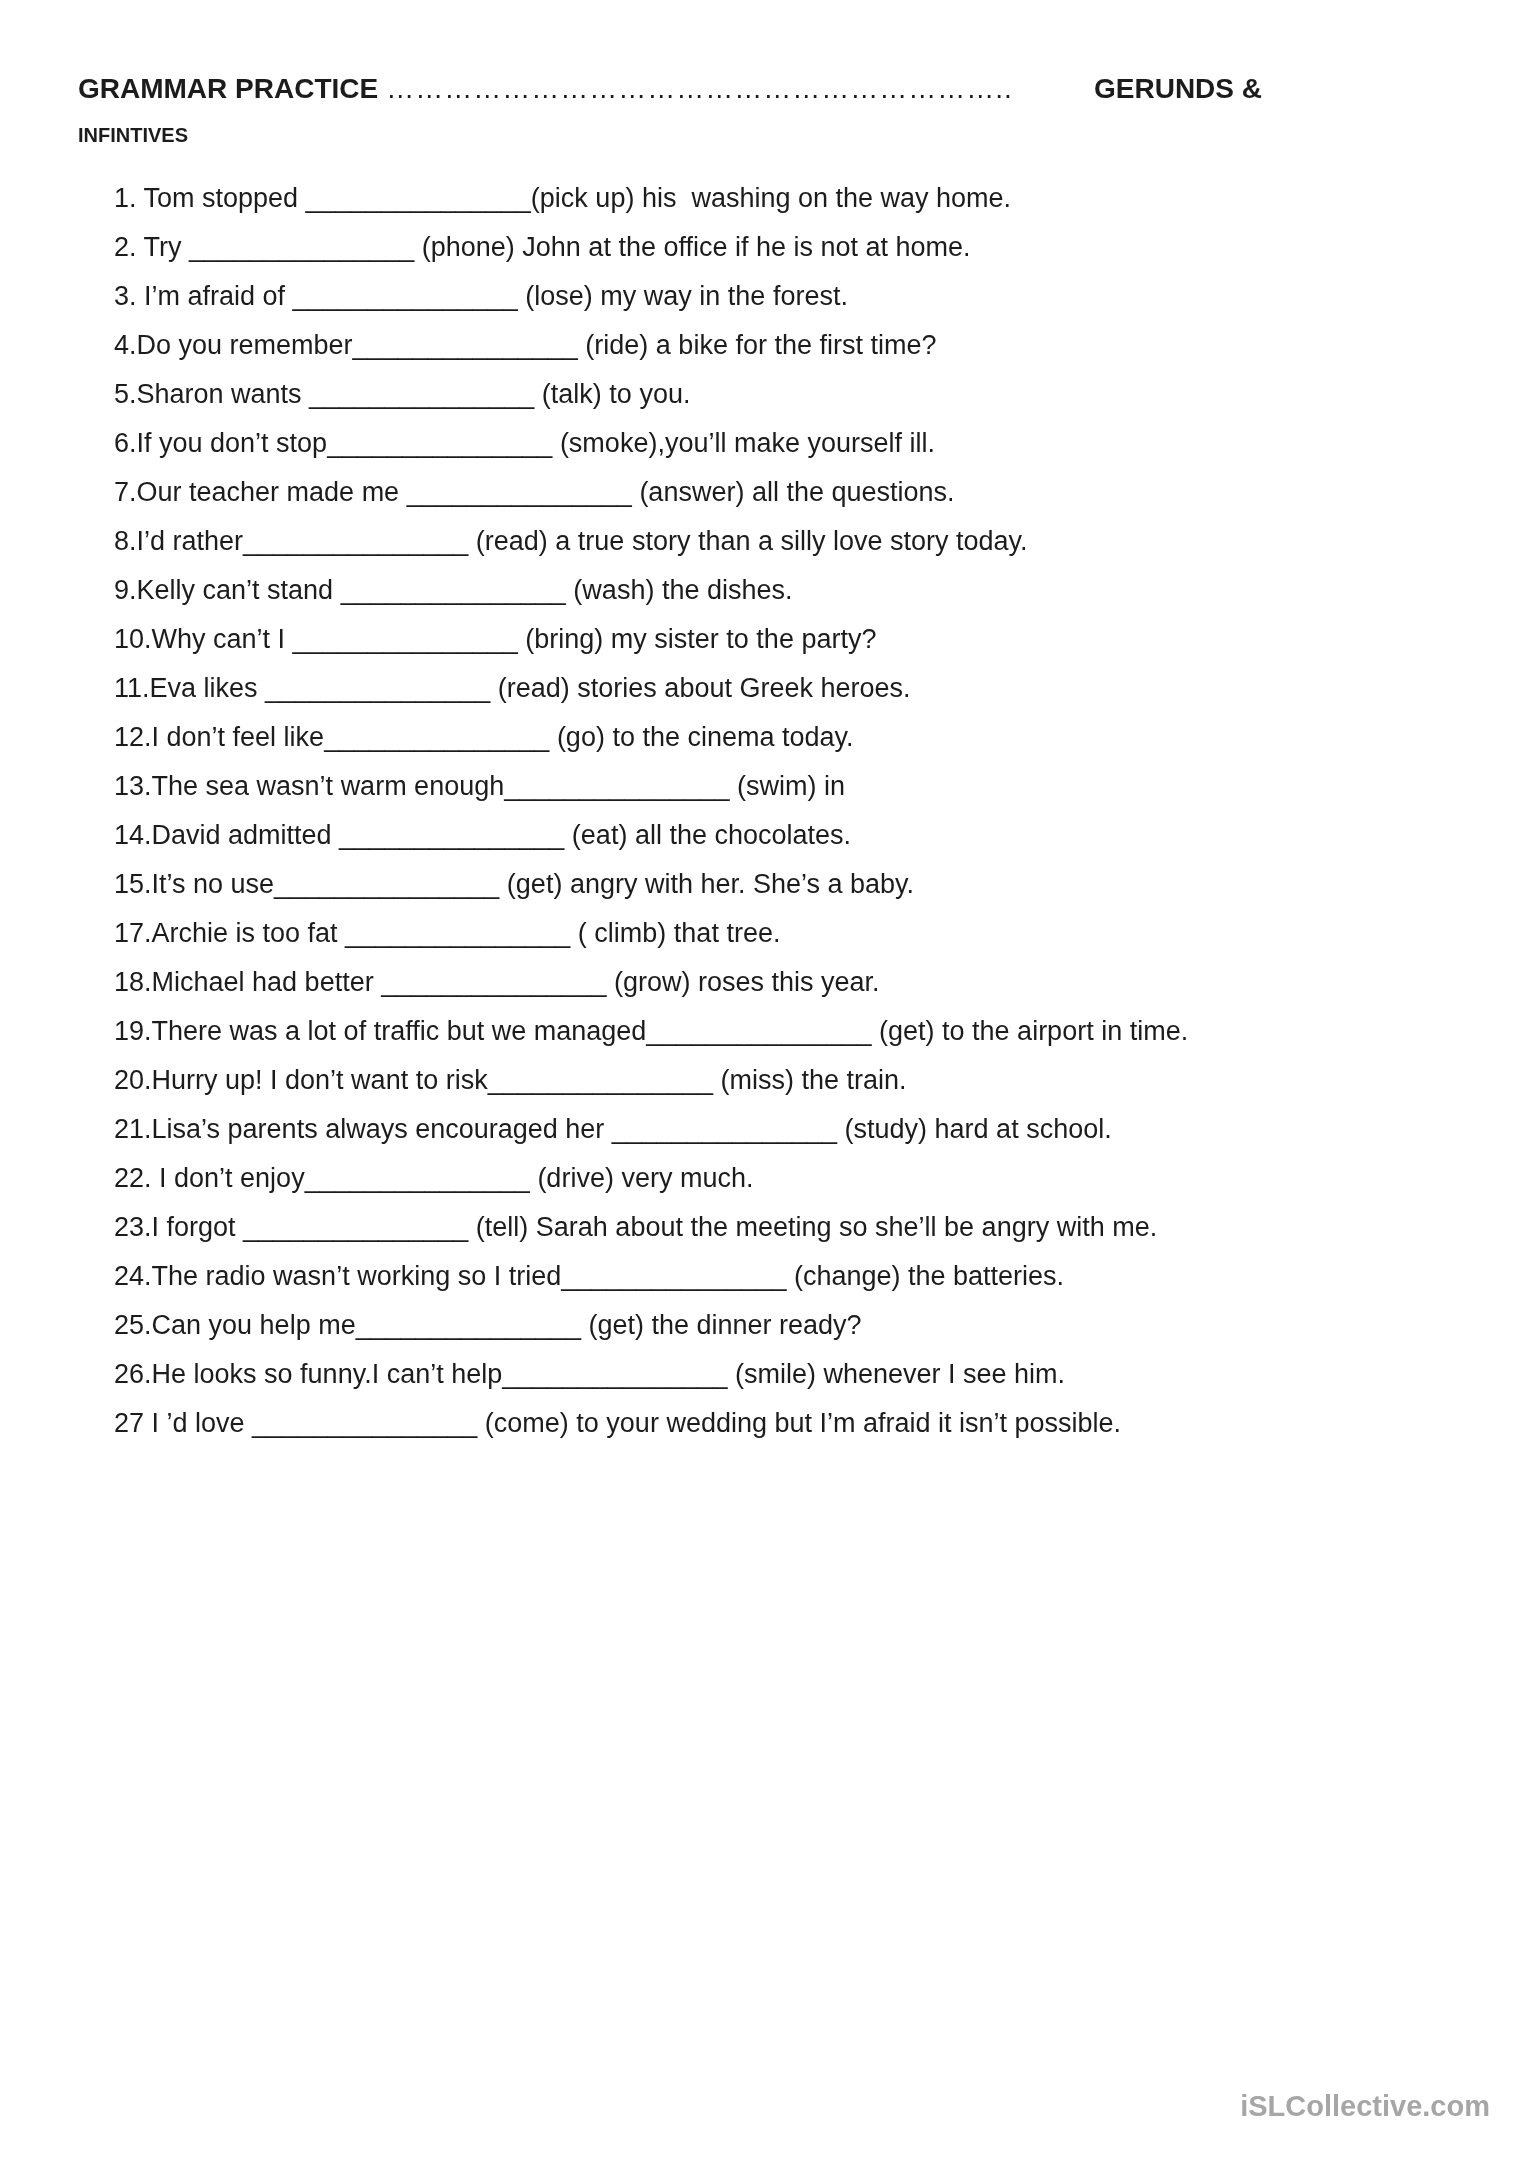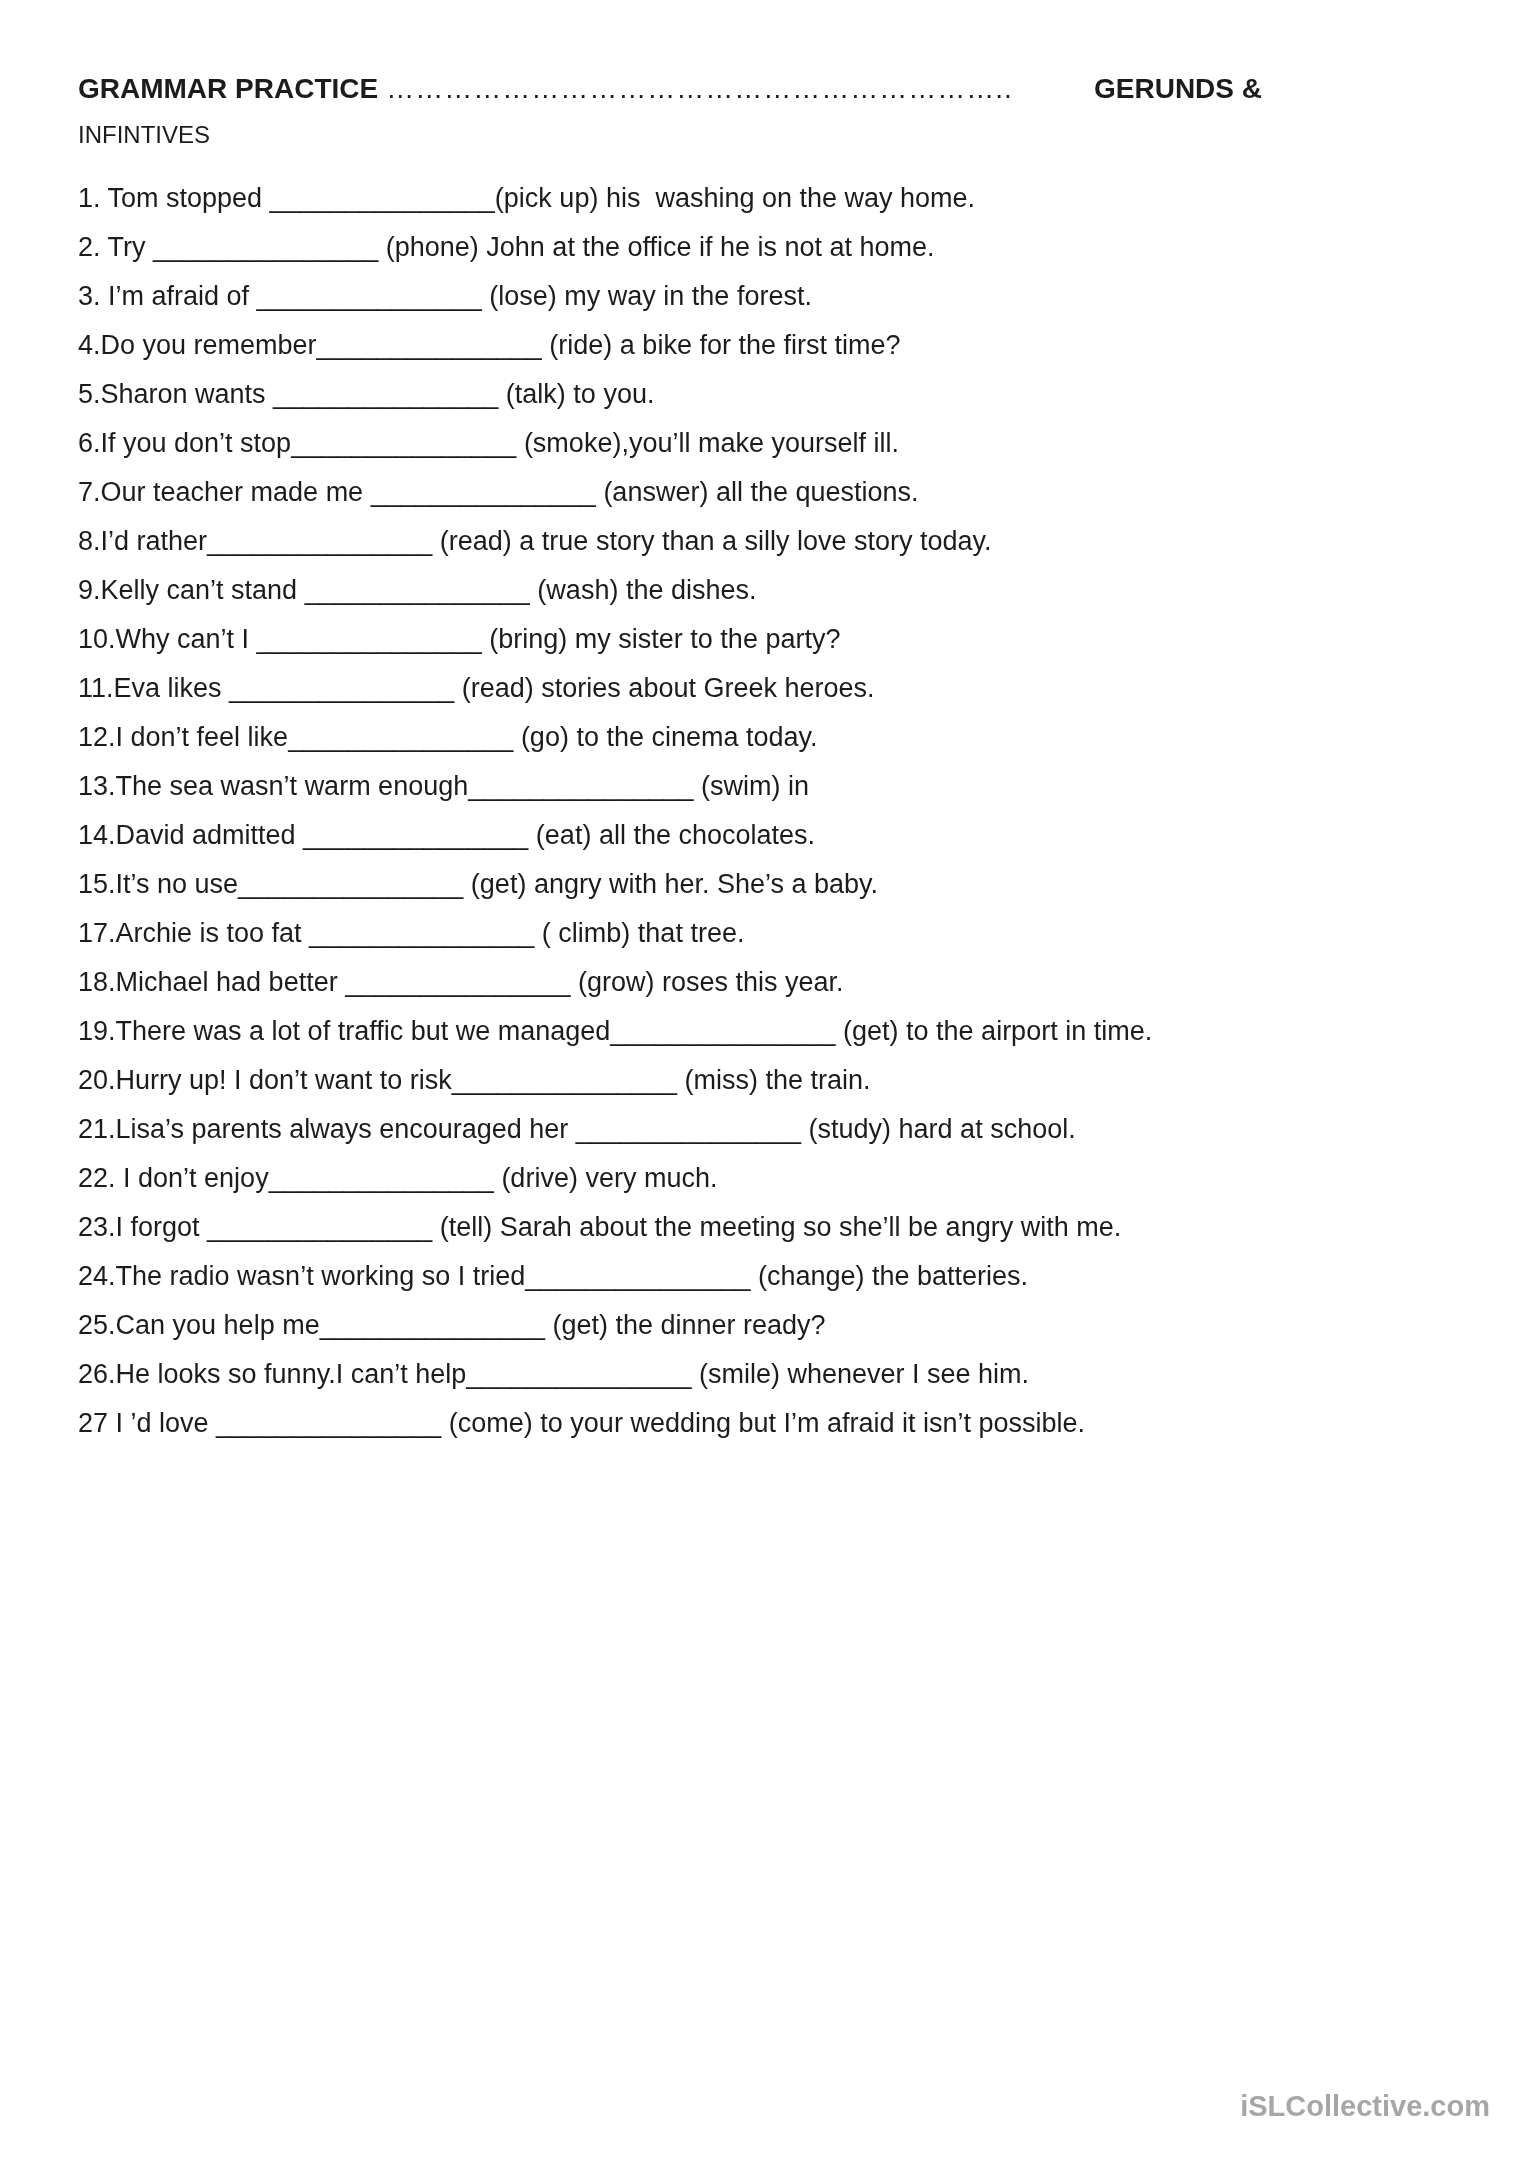--- a/index.html
+++ b/index.html
@@ -35,26 +35,27 @@
     letter-spacing: 1px;
     white-space: nowrap;
     overflow: hidden;
     flex: 0 1 auto;
   }
   .header-subject {
     margin-left: auto;
     white-space: nowrap;
   }
   .header-line2 {
-    font-size: 24px;
+    font-size: 20px;
     line-height: 46px;
-    font-weight: 400;
+    font-weight: 700;
   }
   .exercises {
     margin-top: 16px;
+    margin-left: 36px;
   }
   .line {
     font-size: 27px;
     line-height: 49px;
     margin: 0;
     white-space: pre-wrap;
   }
   .watermark {
     position: absolute;
     right: 42px;

